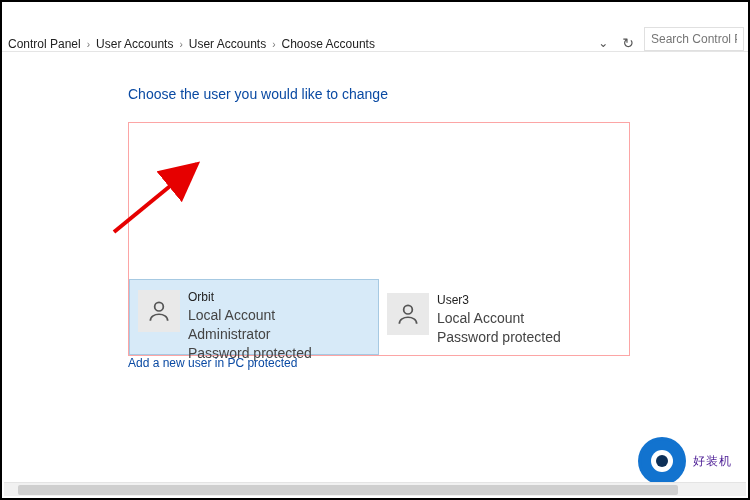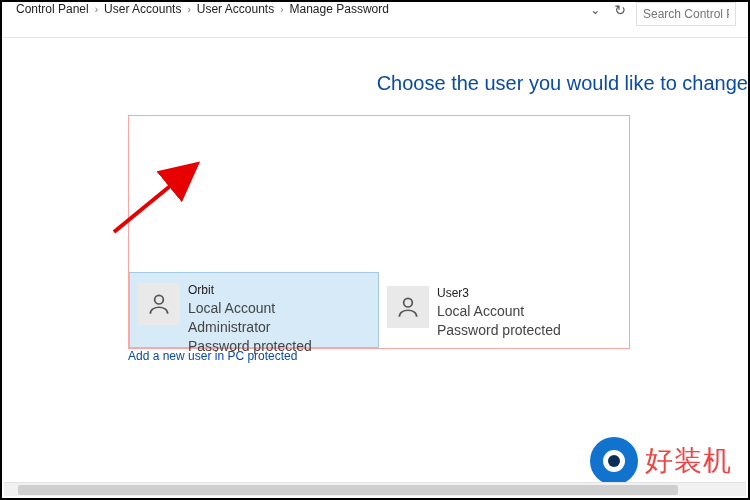--- a/index.html
+++ b/index.html
@@ -6,24 +6,24 @@
     body {
       font-family: "Segoe UI", Tahoma, sans-serif;
       font-size: 12px;
       background: #ffffff;
       width: 750px; height: 500px;
       position: relative;
       border: 2px solid #000;
       overflow: hidden;
     }
     .addressbar {
-      display: flex; align-items: flex-start;
-      height: 36px;
+      display: flex; align-items: flex-end;
+      height: 50px;
       border-bottom: 1px solid #e5e5e5;
-      padding: 0 12px;
+      padding: 0 4px;
       color: #333;
     }
     .breadcrumbs {
       flex: 1 1 auto;
       display: flex; align-items: center;
       gap: 6px;
       padding-left: 2px;
       font-size: 12px;
       overflow: hidden; white-space: nowrap;
     }
@@ -43,23 +43,22 @@
       font-size: 12px;
       color: #888;
       background: #fff;
       border-radius: 0;
     }
     .content {
       padding: 34px 0 0 126px;
     }
     .heading {
       color: #0a4aa3;
-      font-size: 20px;
+      font-size: 14px;
       margin-bottom: 20px;
-      text-align: right;
     }
     .accounts-box {
       width: 502px;
       height: 234px;
       border: 1px solid #fca5a5;
       display: flex;
       align-items: flex-end;
       gap: 0;
       padding: 0;
     }
@@ -115,21 +114,21 @@
     .wm-badge::after{
       content:'';
       width:22px;height:22px;border-radius:50%;
       background:#fff;position:absolute;
     }
     .wm-dot{
       width:12px;height:12px;border-radius:50%;
       background:#0d2f57;position:absolute;z-index:2;
     }
     .wm-text {
-      color:#ef4444; font-size:28px; font-weight:500;
+      color:#4c1d95; font-size:12px; font-weight:500;
       letter-spacing:1px;
     }
     .scrollbar-bottom{
       position:absolute;left:2px;right:2px;bottom:2px;height:14px;
       background:#f1f1f1;border-top:1px solid #e4e4e4;
     }
     .scrollbar-bottom::before,
     .scrollbar-bottom::after{
       content:'';position:absolute;top:0;width:14px;height:14px;
       display:flex;align-items:center;justify-content:center;
@@ -144,21 +143,21 @@
 <body>
 
 <div class="addressbar">
   <div class="breadcrumbs">
     <span class="crumb">Control Panel</span>
     <span class="chev">›</span>
     <span class="crumb">User Accounts</span>
     <span class="chev">›</span>
     <span class="crumb">User Accounts</span>
     <span class="chev">›</span>
-    <span class="crumb">Manage Password</span>
+    <span class="crumb">Choose Accounts</span>
   </div>
   <div class="addr-icons">
     <span style="font-size:12px;">⌄</span>
     <span style="font-size:14px;">↻</span>
   </div>
   <input class="search" placeholder="Search Control Panel" style="">
 </div>
 
 <div class="content">
   <div class="heading">Choose the user you would like to change</div>

